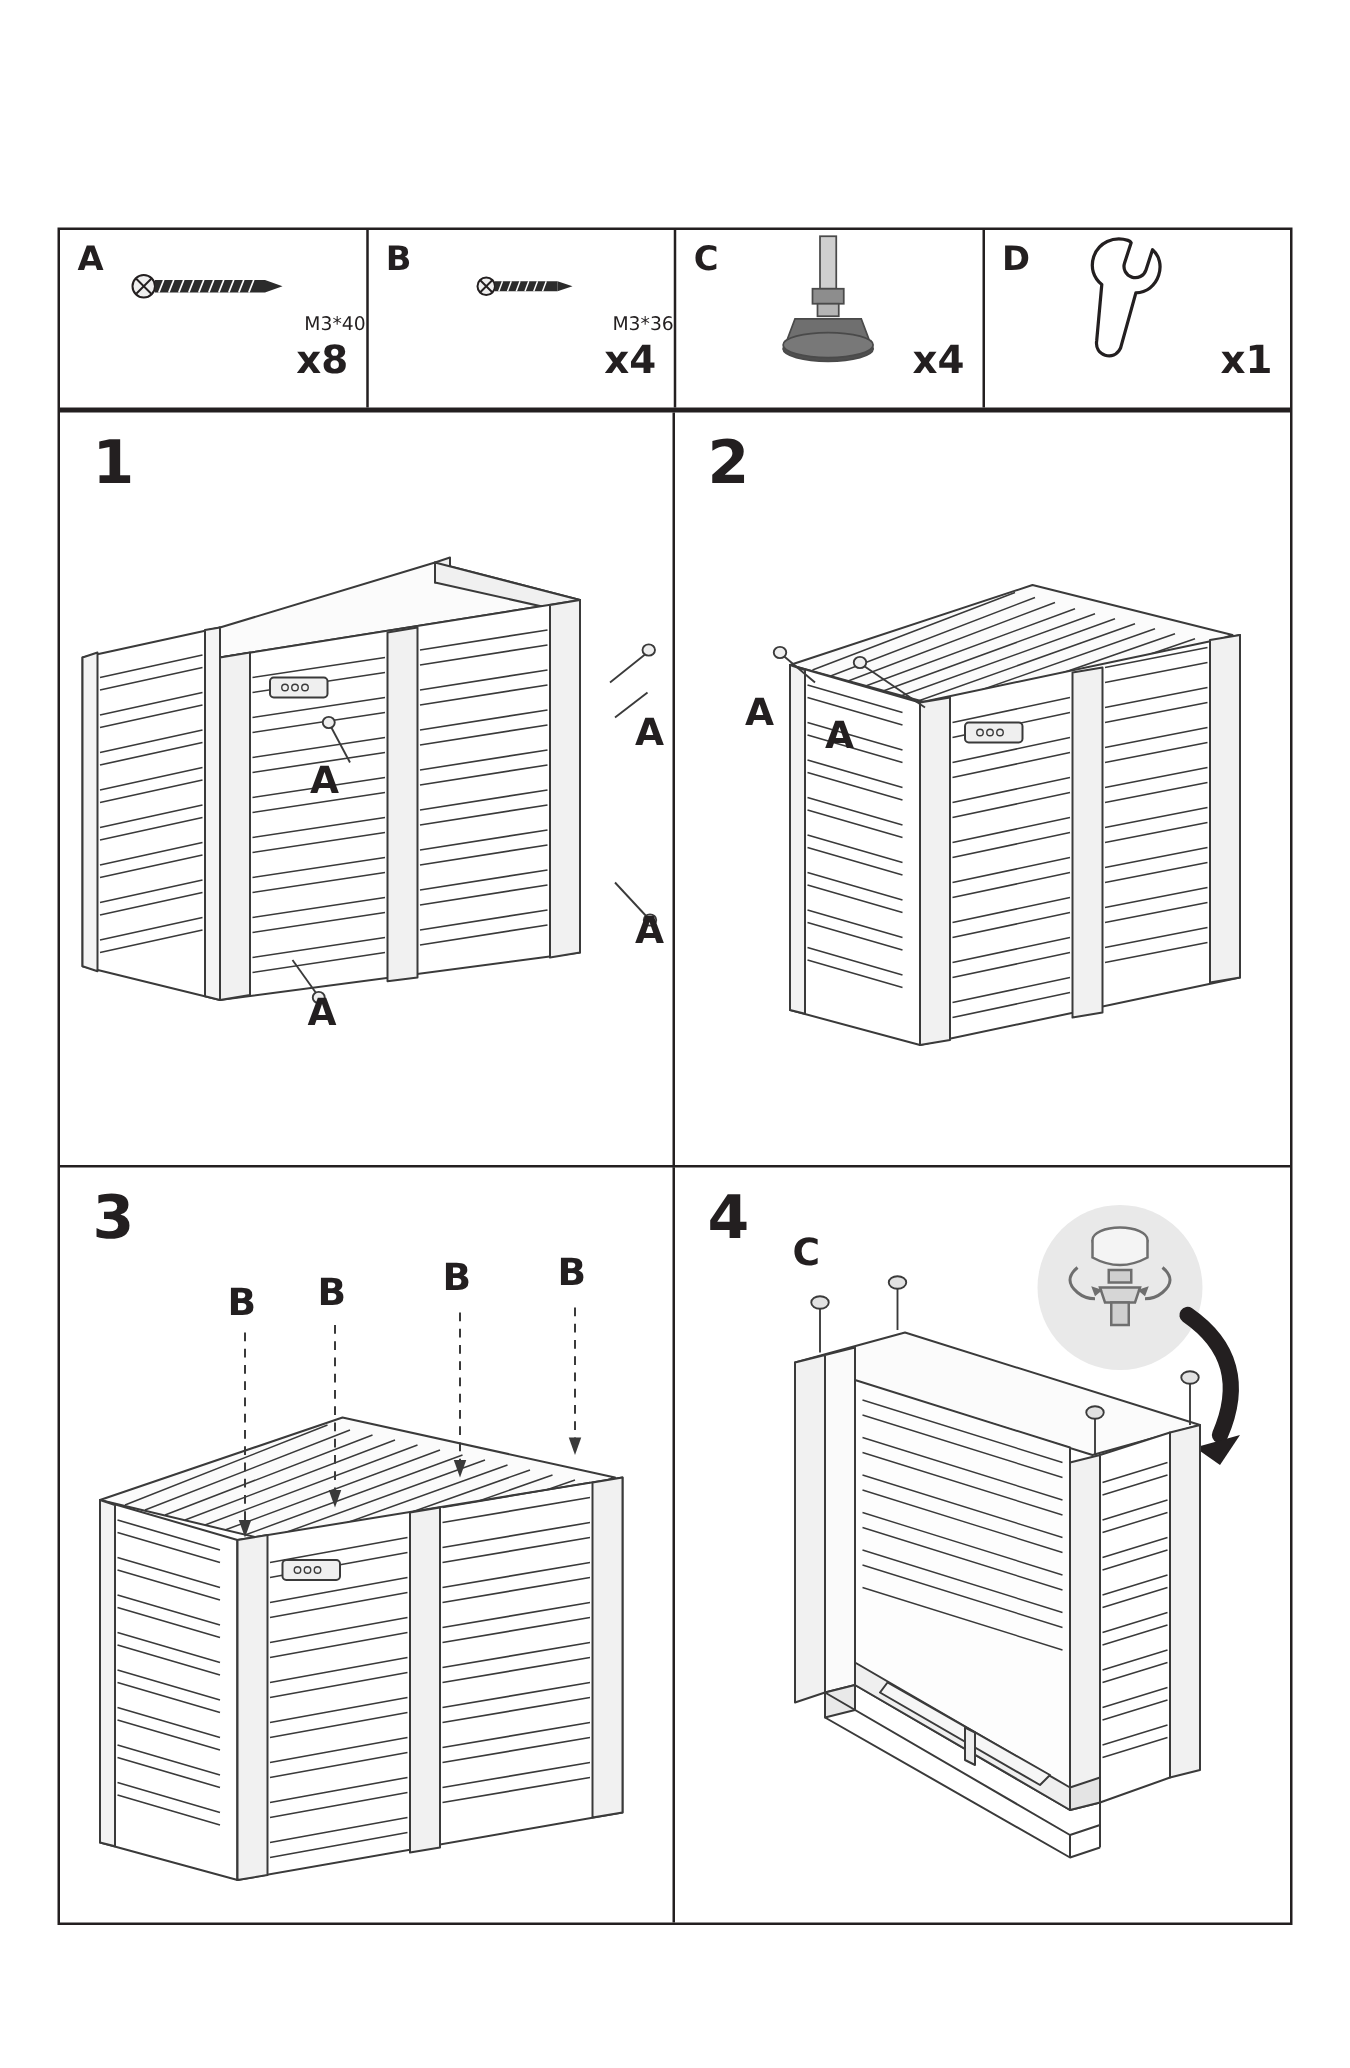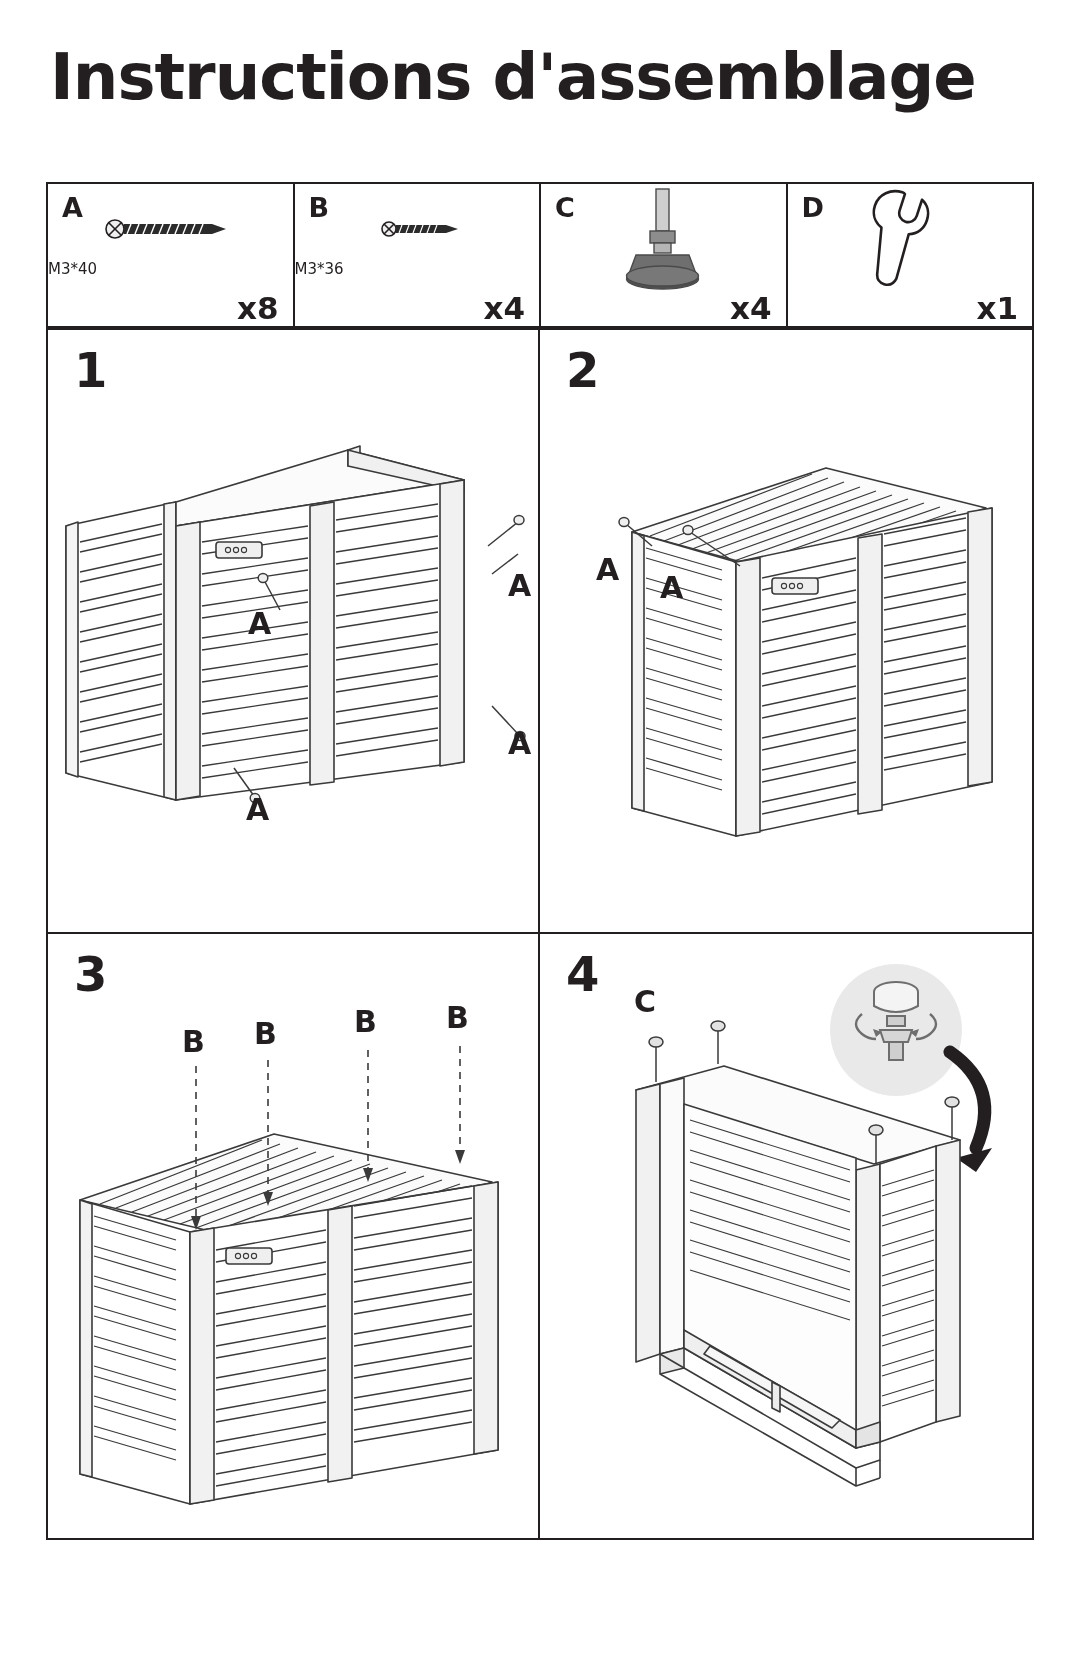--- a/index.html
+++ b/index.html
@@ -18,24 +18,24 @@
     border:2px solid #231f20;display:flex;box-sizing:border-box;
   }
   .part{
     position:relative;flex:1 1 0;border-right:2px solid #231f20;box-sizing:border-box;
   }
   .part:last-child{border-right:none;}
   .part .plabel{
     position:absolute;left:14px;top:8px;font-size:27px;font-weight:bold;color:#231f20;
   }
   .part .qty{
-    position:absolute;right:14px;bottom:0;font-size:31px;font-weight:bold;color:#231f20;text-align:right;
+    position:absolute;right:14px;bottom:20px;font-size:31px;font-weight:bold;color:#231f20;text-align:right;
   }
   .part .spec{
-    position:absolute;left:0;right:0;top:76px;text-align:left;font-size:15px;color:#231f20;
+    position:absolute;left:0;right:0;top:66px;text-align:right;font-size:15px;color:#231f20;
   }
   .part .art{
     position:absolute;left:0;right:0;top:14px;height:62px;display:flex;align-items:center;justify-content:center;
   }
   .part.cpart .art{top:4px;height:100px;}
   .part.dpart .art{top:6px;height:100px;}
 
   
   .steps{
     position:absolute;left:46px;top:328px;width:988px;height:1212px;
@@ -48,21 +48,20 @@
   .stepnum{position:absolute;left:26px;top:12px;font-size:48px;font-weight:bold;color:#231f20;}
   .art-wrap{position:absolute;left:0;top:0;width:100%;height:100%;}
   svg{display:block;}
   .lbl{font-family:"DejaVu Sans",sans-serif;font-weight:bold;fill:#231f20;}
 </style>
 </head>
 <body>
 
 <div class="page">
 
-  <div class="title">Instructions d'assemblage</div>
 
   <div class="parts">
 
     <div class="part">
       <div class="plabel">A</div>
       <div class="art">
         <svg width="170" height="40" viewBox="0 0 170 40">
           <g stroke="#231f20" stroke-width="1.6" fill="none">
             <ellipse cx="30" cy="20" rx="9" ry="9" fill="#efefef"></ellipse>
             <line x1="24" y1="14" x2="36" y2="26"></line>

